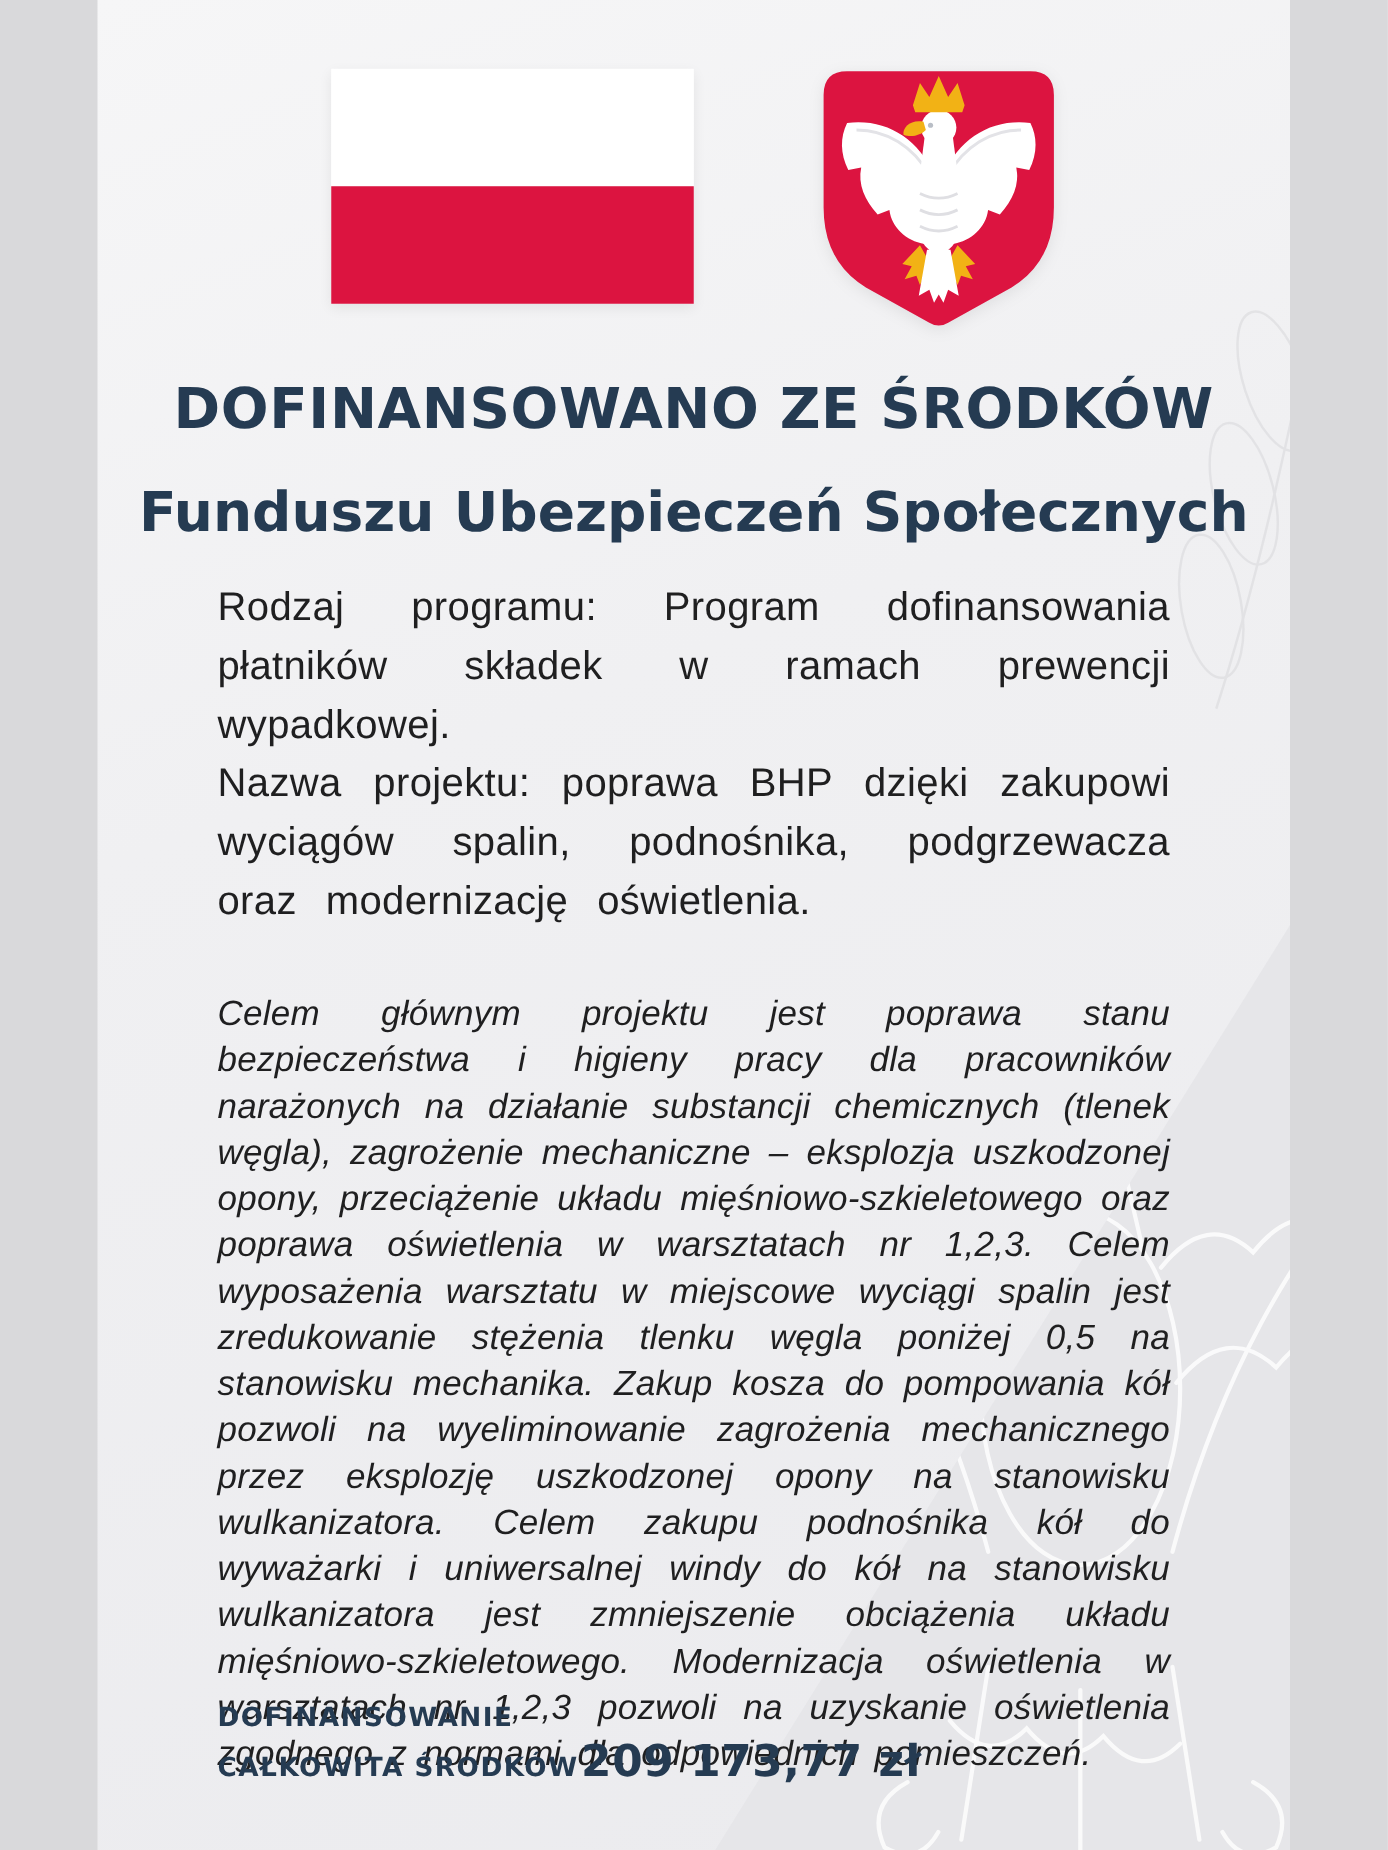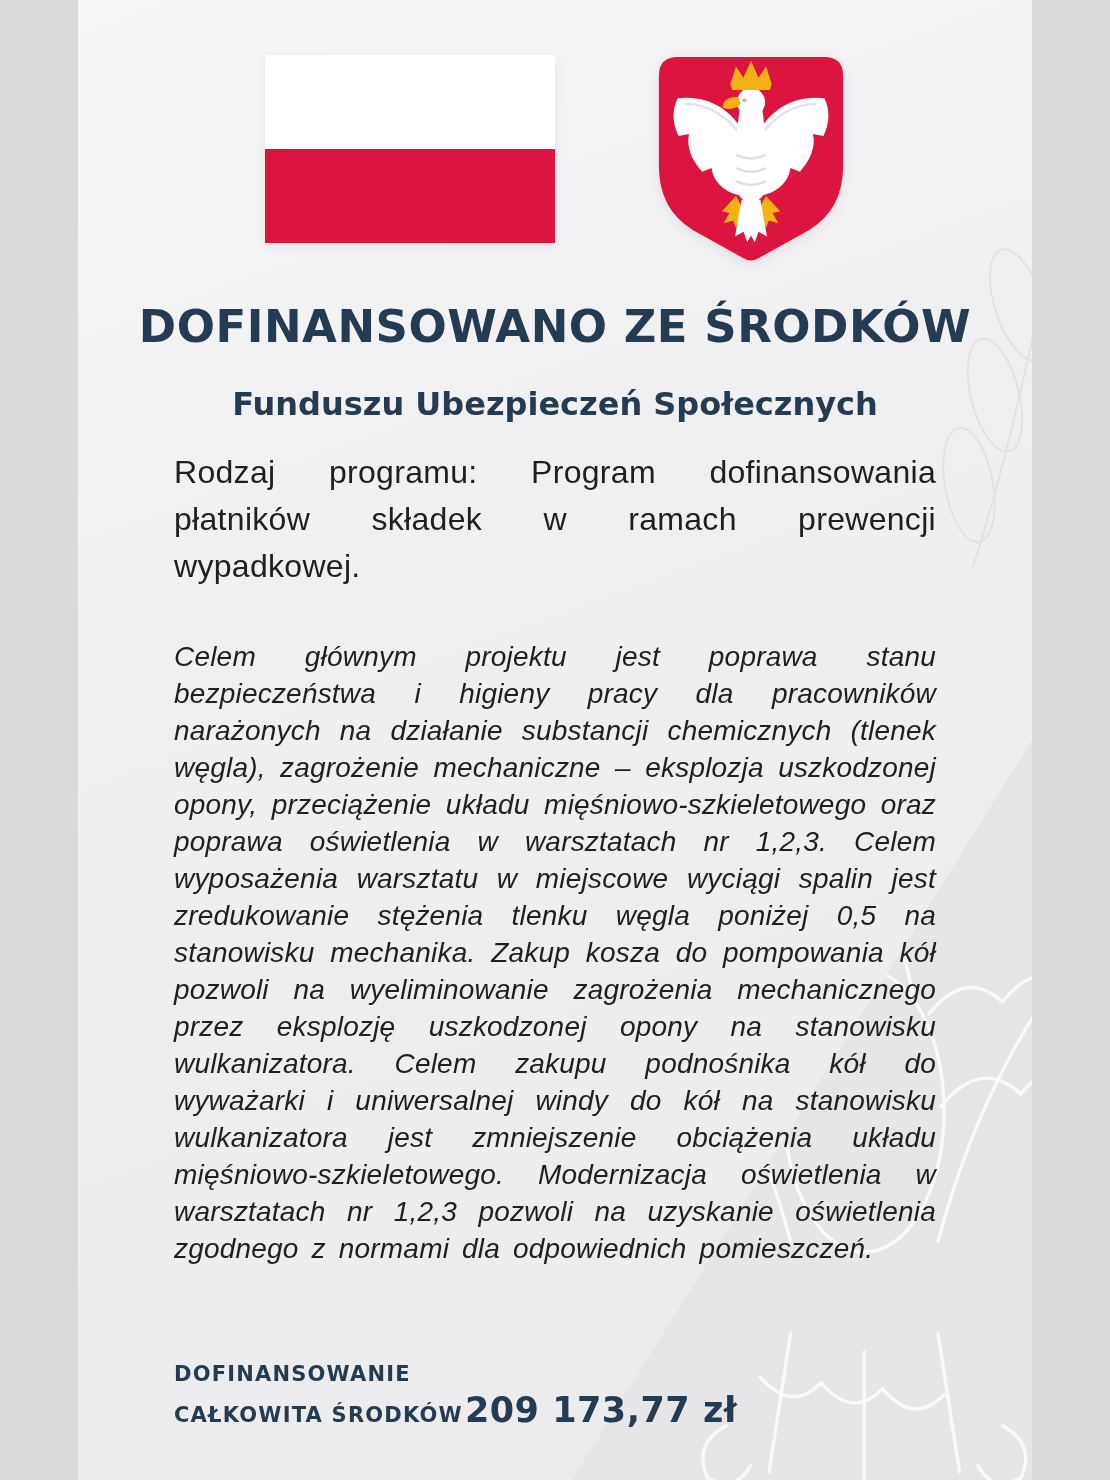--- a/index.html
+++ b/index.html
@@ -37,21 +37,21 @@
   .flag-red{height:50%; background:var(--flag-red);}
   .emblem{width:188px; height:207px; filter:drop-shadow(0 3px 6px rgba(0,0,0,.08));}
   .title{
     position:relative; margin-top:38px; text-align:center;
     font-family:"DejaVu Sans", sans-serif;
     font-size:45px; font-weight:800; letter-spacing:.5px; color:var(--navy);
   }
   .subtitle{
     position:relative; margin-top:32px; text-align:center;
     font-family:"DejaVu Sans", sans-serif;
-    font-size:32px; font-weight:700; color:var(--navy);
+    font-size:44px; font-weight:700; color:var(--navy);
   }
   .program{
     position:relative; margin:26px 96px 0 96px;
     font-size:32px; line-height:47px; text-align:justify;
     word-spacing:14px; letter-spacing:.3px;
   }
   .program + .program{margin-top:0;}
   .description{
     position:relative; margin:48px 96px 0 96px;
     font-size:28px; line-height:37px; text-align:justify;
@@ -142,20 +142,21 @@
       <path d="M116,150 L131,166 L123,168 L129,179 L119,176 L116,184 L107,166 Z" fill="#f2b215"></path>
 
       <path d="M90,154 L110,154 L117,193 L108,188 L104,199 L100,192 L96,199 L92,188 L83,193 Z" fill="#ffffff"></path>
     </svg>
   </header>
 
   <h1 class="title">DOFINANSOWANO ZE ŚRODKÓW</h1>
   <h2 class="subtitle">Funduszu Ubezpieczeń Społecznych</h2>
 
   <p class="program">Rodzaj programu: Program dofinansowania płatników składek w ramach prewencji wypadkowej.</p>
+  <p class="program">Nazwa projektu: poprawa BHP dzięki zakupowi wyciągów spalin, podnośnika, podgrzewacza oraz modernizację oświetlenia.</p>
 
   <p class="description">Celem głównym projektu jest poprawa stanu bezpieczeństwa i higieny pracy dla pracowników narażonych na działanie substancji chemicznych (tlenek węgla), zagrożenie mechaniczne – eksplozja uszkodzonej opony, przeciążenie układu mięśniowo-szkieletowego oraz poprawa oświetlenia w warsztatach nr 1,2,3. Celem wyposażenia warsztatu w miejscowe wyciągi spalin jest zredukowanie stężenia tlenku węgla poniżej 0,5 na stanowisku mechanika. Zakup kosza do pompowania kół pozwoli na wyeliminowanie zagrożenia mechanicznego przez eksplozję uszkodzonej opony na stanowisku wulkanizatora. Celem zakupu podnośnika kół do wyważarki i uniwersalnej windy do kół na stanowisku wulkanizatora jest zmniejszenie obciążenia układu mięśniowo-szkieletowego. Modernizacja oświetlenia w warsztatach nr 1,2,3 pozwoli na uzyskanie oświetlenia zgodnego z normami dla odpowiednich pomieszczeń.</p>
 
   <footer class="footer">
     <div class="funding">
       <div class="funding-row">
         <span class="funding-label">DOFINANSOWANIE</span>
       </div>
       <div class="funding-row">
         <span class="funding-label">CAŁKOWITA ŚRODKÓW</span>

